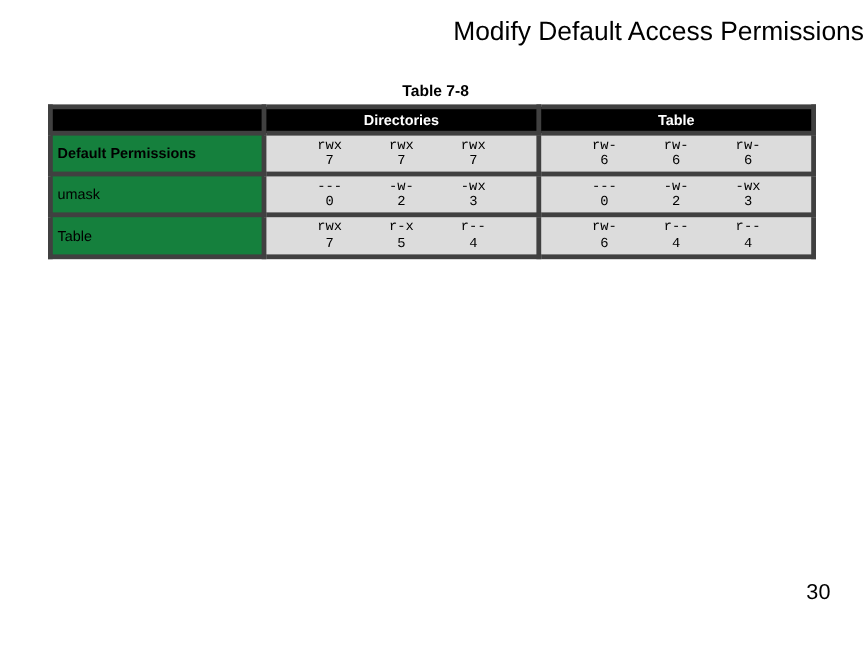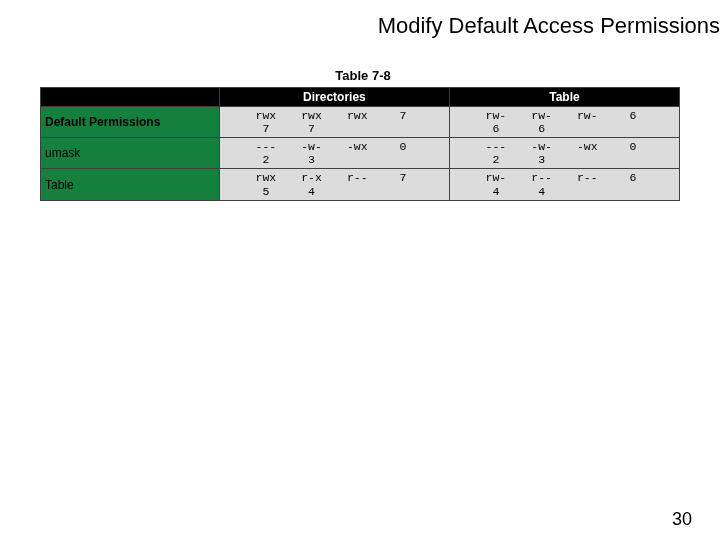--- a/index.html
+++ b/index.html
@@ -28,21 +28,21 @@
     margin-bottom: 4px;
     margin-left: 6px;
     text-align: center;
   }
   table.perm {
     border-collapse: collapse;
     width: 100%;
     font-size: 12px;
   }
   table.perm th, table.perm td {
-    border: 1px solid #404040;
+    border: 4px solid #404040;
     padding: 2px 4px;
     text-align: left;
     vertical-align: middle;
   }
   table.perm thead th {
     background: #000;
     color: #fff;
     font-weight: bold;
     text-align: center;
   }
@@ -59,35 +59,35 @@
   td.rowlabel.normal {
     font-weight: normal;
   }
   td.triples {
     background: #dcdcdc;
     width: 36%;
     text-align: center;
   }
   .trip-grid {
     display: grid;
-    grid-template-columns: repeat(4, 1fr);
+    grid-template-columns: repeat(3, 1fr);
     width: 80%;
     margin: 0 auto;
     column-gap: 6px;
     font-family: "Courier New", monospace;
     font-size: 11.5px;
   }
   .trip-grid span {
     text-align: center;
     line-height: 1.15;
   }
   .page-number {
     position: absolute;
     right: 28px;
-    bottom: 10px;
+    bottom: 36px;
     font-size: 18px;
     margin-top: 12px;
   }
 </style>
 </head>
 <body>
 
 <div class="slide-title">
   <span>Modify Default Access Permissions</span><br>
 </div>

